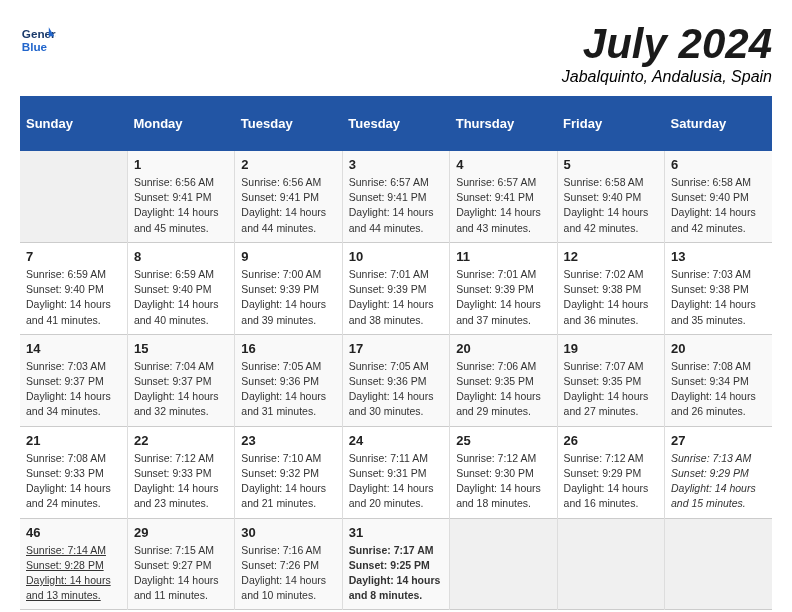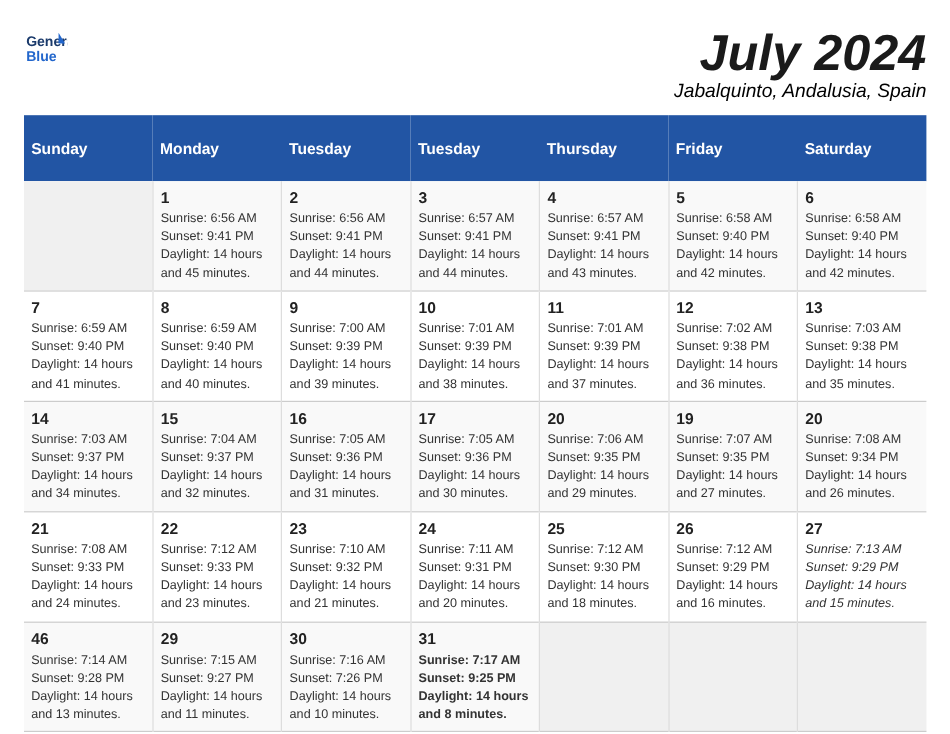--- a/index.html
+++ b/index.html
@@ -310,21 +310,21 @@
           <span class="day-num">27</span>
           <div class="day-info" style="white-space: pre-line; font-style: italic;">Sunrise: 7:13 AM
 Sunset: 9:29 PM
 Daylight: 14 hours
 and 15 minutes.</div>
         </td>
       </tr>
       <tr>
         <td>
           <span class="day-num">46</span>
-          <div class="day-info" style="white-space: pre-line;">Sunrise: 7:14 AM
+          <div class="day-info" style="white-space: pre-line; text-decoration: underline;">Sunrise: 7:14 AM
 Sunset: 9:28 PM
 Daylight: 14 hours
 and 13 minutes.</div>
         </td>
         <td>
           <span class="day-num">29</span>
           <div class="day-info" style="white-space: pre-line;">Sunrise: 7:15 AM
 Sunset: 9:27 PM
 Daylight: 14 hours
 and 11 minutes.</div>

